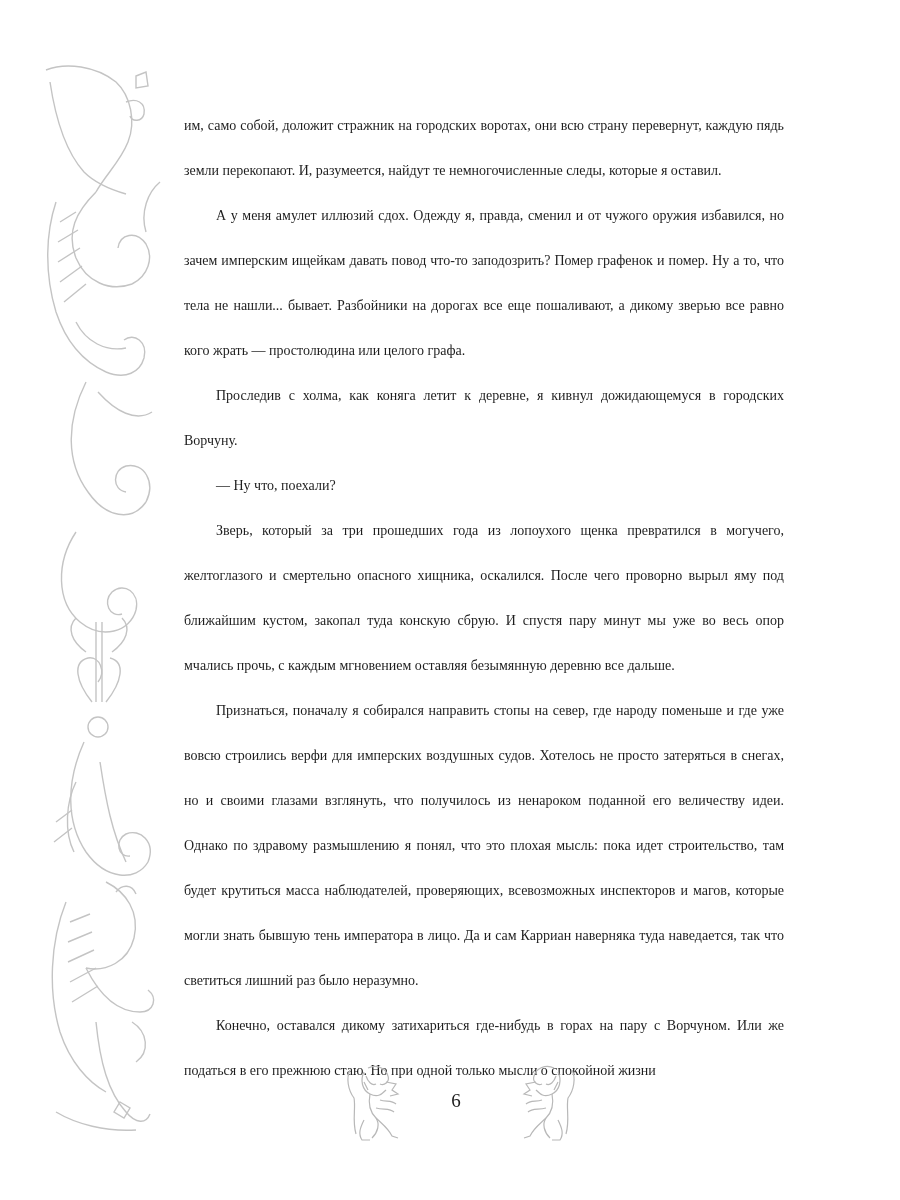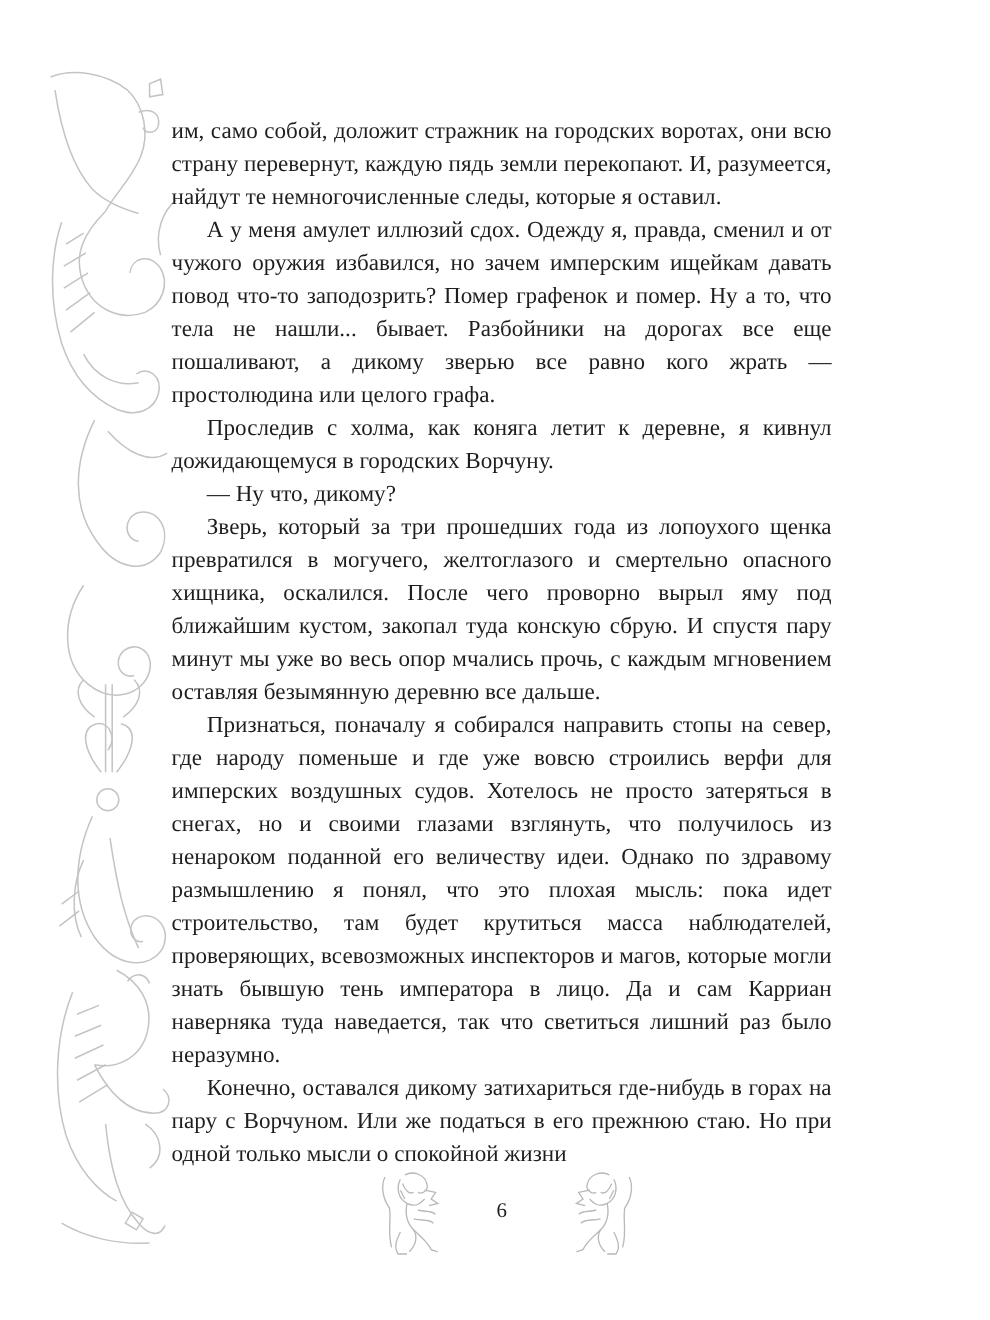--- a/index.html
+++ b/index.html
@@ -18,25 +18,25 @@
     .border-ornament {
       position: absolute;
       left: 36px;
       top: 62px;
       width: 126px;
       height: 1080px;
     }
     .border-ornament svg { width: 100%; height: 100%; }
     .text-block {
       position: absolute;
-      left: 156px;
+      left: 184px;
       top: 103px;
       width: 600px;
-      font-size: 21px;
-      line-height: 30px;
+      font-size: 14px;
+      line-height: 45px;
       text-align: justify;
       hyphens: manual;
     }
     .text-block p {
       margin: 0;
       text-indent: 32px;
     }
     .text-block p.noindent { text-indent: 0; }
     .footer {
       position: absolute;
@@ -109,21 +109,21 @@
     <path d="M60 960 C64 1000, 72 1030, 90 1050 C100 1062, 110 1062, 114 1052"></path>
     <path d="M20 1050 C40 1062, 70 1070, 100 1068"></path>
     <path d="M84 1040 L94 1046 L88 1056 L78 1050 Z"></path>
   </svg>
 </div>
 
 <div class="text-block">
   <p class="noindent">им, само собой, доложит стражник на городских воротах, они всю страну перевернут, каждую пядь земли перекопа­ют. И, разумеется, найдут те немногочисленные следы, ко­торые я оставил.</p>
   <p>А у меня амулет иллюзий сдох. Одежду я, правда, сменил и от чужого оружия избавился, но зачем имперским ищей­кам давать повод что-то заподозрить? Помер графенок и помер. Ну а то, что тела не нашли... бывает. Разбойники на дорогах все еще пошаливают, а дикому зверью все равно кого жрать — простолюдина или целого графа.</p>
   <p>Проследив с холма, как коняга летит к деревне, я кивнул дожидающемуся в городских Ворчуну.</p>
-  <p>— Ну что, дикому?</p>
+  <p>— Ну что, поехали?</p>
   <p>Зверь, который за три прошедших года из лопоухого щенка превратился в могучего, желтоглазого и смертельно опасного хищника, оскалился. После чего проворно вырыл яму под ближайшим кустом, закопал туда конскую сбрую. И спустя пару минут мы уже во весь опор мчались прочь, с каждым мгновением оставляя безымянную деревню все дальше.</p>
   <p>Признаться, поначалу я собирался направить стопы на север, где народу поменьше и где уже вовсю строились вер­фи для имперских воздушных судов. Хотелось не просто за­теряться в снегах, но и своими глазами взглянуть, что полу­чилось из ненароком поданной его величеству идеи. Однако по здравому размышлению я понял, что это плохая мысль: пока идет строительство, там будет крутиться масса наблю­дателей, проверяющих, всевозможных инспекторов и ма­гов, которые могли знать бывшую тень императора в лицо. Да и сам Карриан наверняка туда наведается, так что све­титься лишний раз было неразумно.</p>
   <p>Конечно, оставался дикому затихариться где-нибудь в горах на пару с Ворчуном. Или же податься в его преж­нюю стаю. Но при одной только мысли о спокойной жизни</p>
 </div>
 
 <div class="footer">
   <svg class="lion left" viewBox="0 0 64 80" xmlns="http://www.w3.org/2000/svg" fill="none" stroke="#b8b8b8" stroke-width="1.2">
     <path d="M8 6 C4 14, 6 26, 12 34 C14 44, 10 56, 14 70"></path>
     <path d="M26 4 C34 0, 44 4, 46 12 C48 18, 42 22, 38 20"></path>
     <path d="M22 8 C18 16, 20 26, 28 30 C36 34, 40 30, 44 26"></path>

